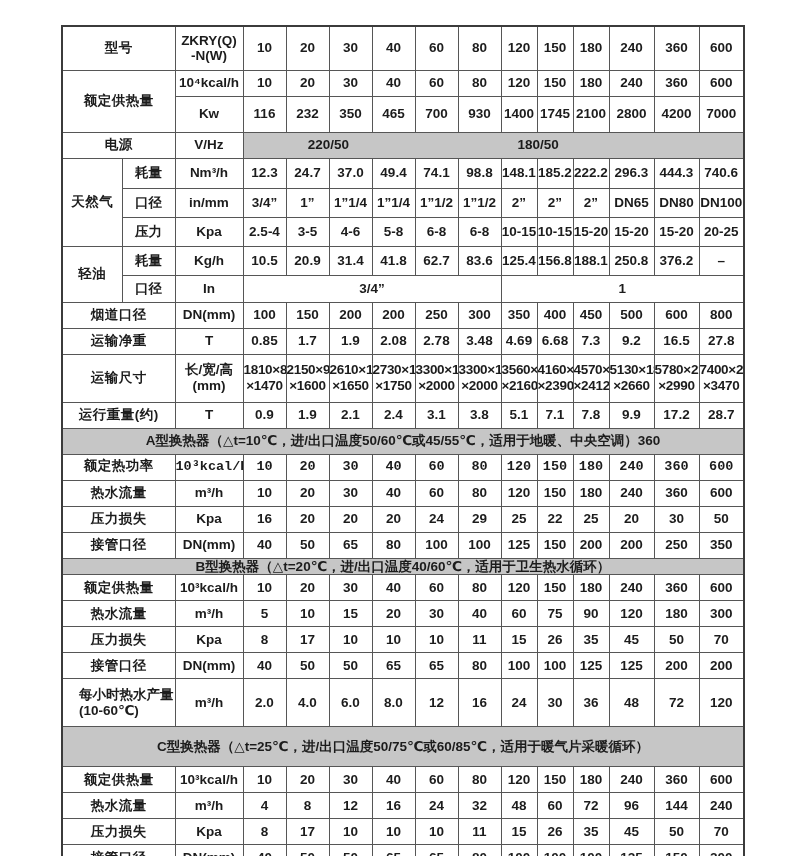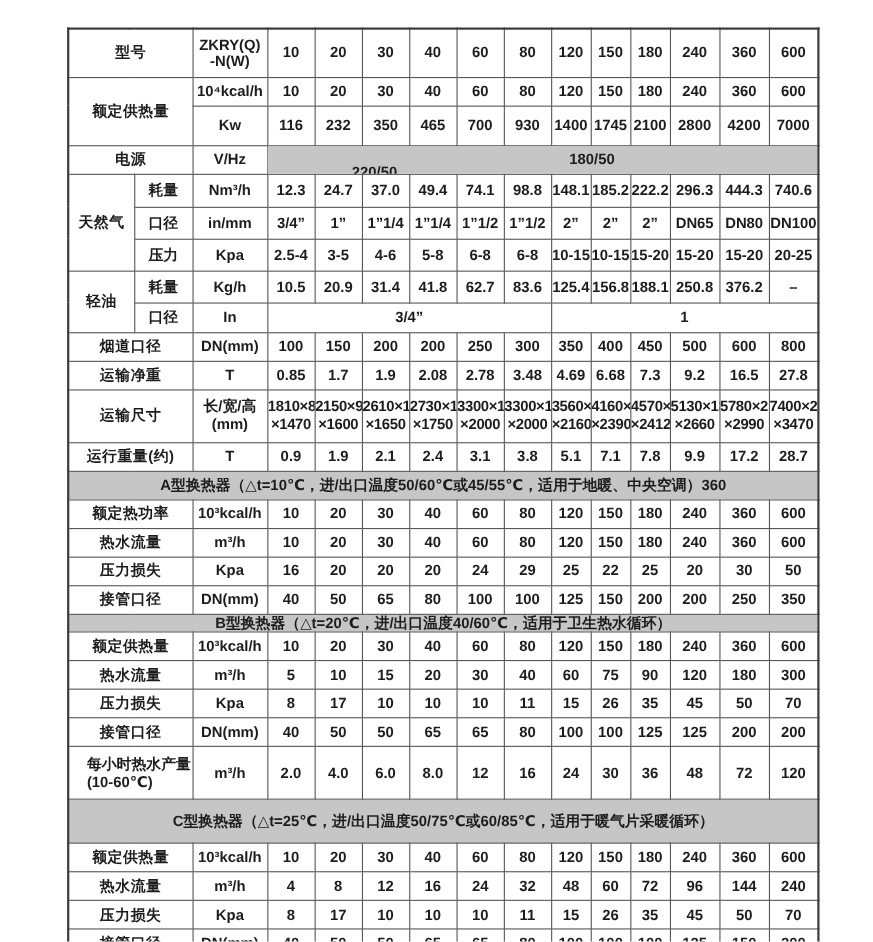--- a/index.html
+++ b/index.html
@@ -26,21 +26,21 @@
   td.lab.left{text-align:left;padding-left:16px;letter-spacing:0;font-size:13.5px;}
   td.sub{font-size:14px;}
   td.unit{font-size:13.5px;}
   td.unit2{font-size:13px;line-height:1.1;}
   td.model{color:var(--red);font-size:15px;}
   td.dat{font-size:13.5px;}
   td.dim{font-size:8px;letter-spacing:-0.3px;line-height:1.3;}
   td.sech{background:var(--gray);font-size:13.5px;letter-spacing:0;border-top:2px solid #3b3b3b;border-bottom:2px solid #3b3b3b;}
   td.pow{background:var(--gray);position:relative;}
   td.pow .pseg{position:absolute;top:0;height:100%;display:flex;align-items:center;justify-content:center;}
-  td.pow .p1{left:12px;width:34%;margin-top:12px;}
+  td.pow .p1{left:0;width:34%;}
   td.pow .p2{left:34%;width:50%;}
 </style>
 </head>
 <body style="--red: #cc1111; --gray: #c6c6c6;">
 
 <div class="page">
   <div class="tbl-wrap">
     <table class="spec">
       <colgroup>
           <col style="width: 60px;">
@@ -257,21 +257,21 @@
             <td class="dat">5.1</td>
             <td class="dat">7.1</td>
             <td class="dat">7.8</td>
             <td class="dat">9.9</td>
             <td class="dat">17.2</td>
             <td class="dat">28.7</td>
           </tr>
           <tr style="height: 26px;">
             <td class="sech" colspan="15">A型换热器（△t=10℃，进/出口温度50/60℃或45/55℃，适用于地暖、中央空调）360</td>
           </tr>
-          <tr style="height: 26px;">
+          <tr style="height: 26px; font-family: Liberation Mono, monospace;">
             <td class="lab" colspan="2">额定热功率</td>
             <td class="unit">10³kcal/h</td>
             <td class="dat">10</td>
             <td class="dat">20</td>
             <td class="dat">30</td>
             <td class="dat">40</td>
             <td class="dat">60</td>
             <td class="dat">80</td>
             <td class="dat">120</td>
             <td class="dat">150</td>

